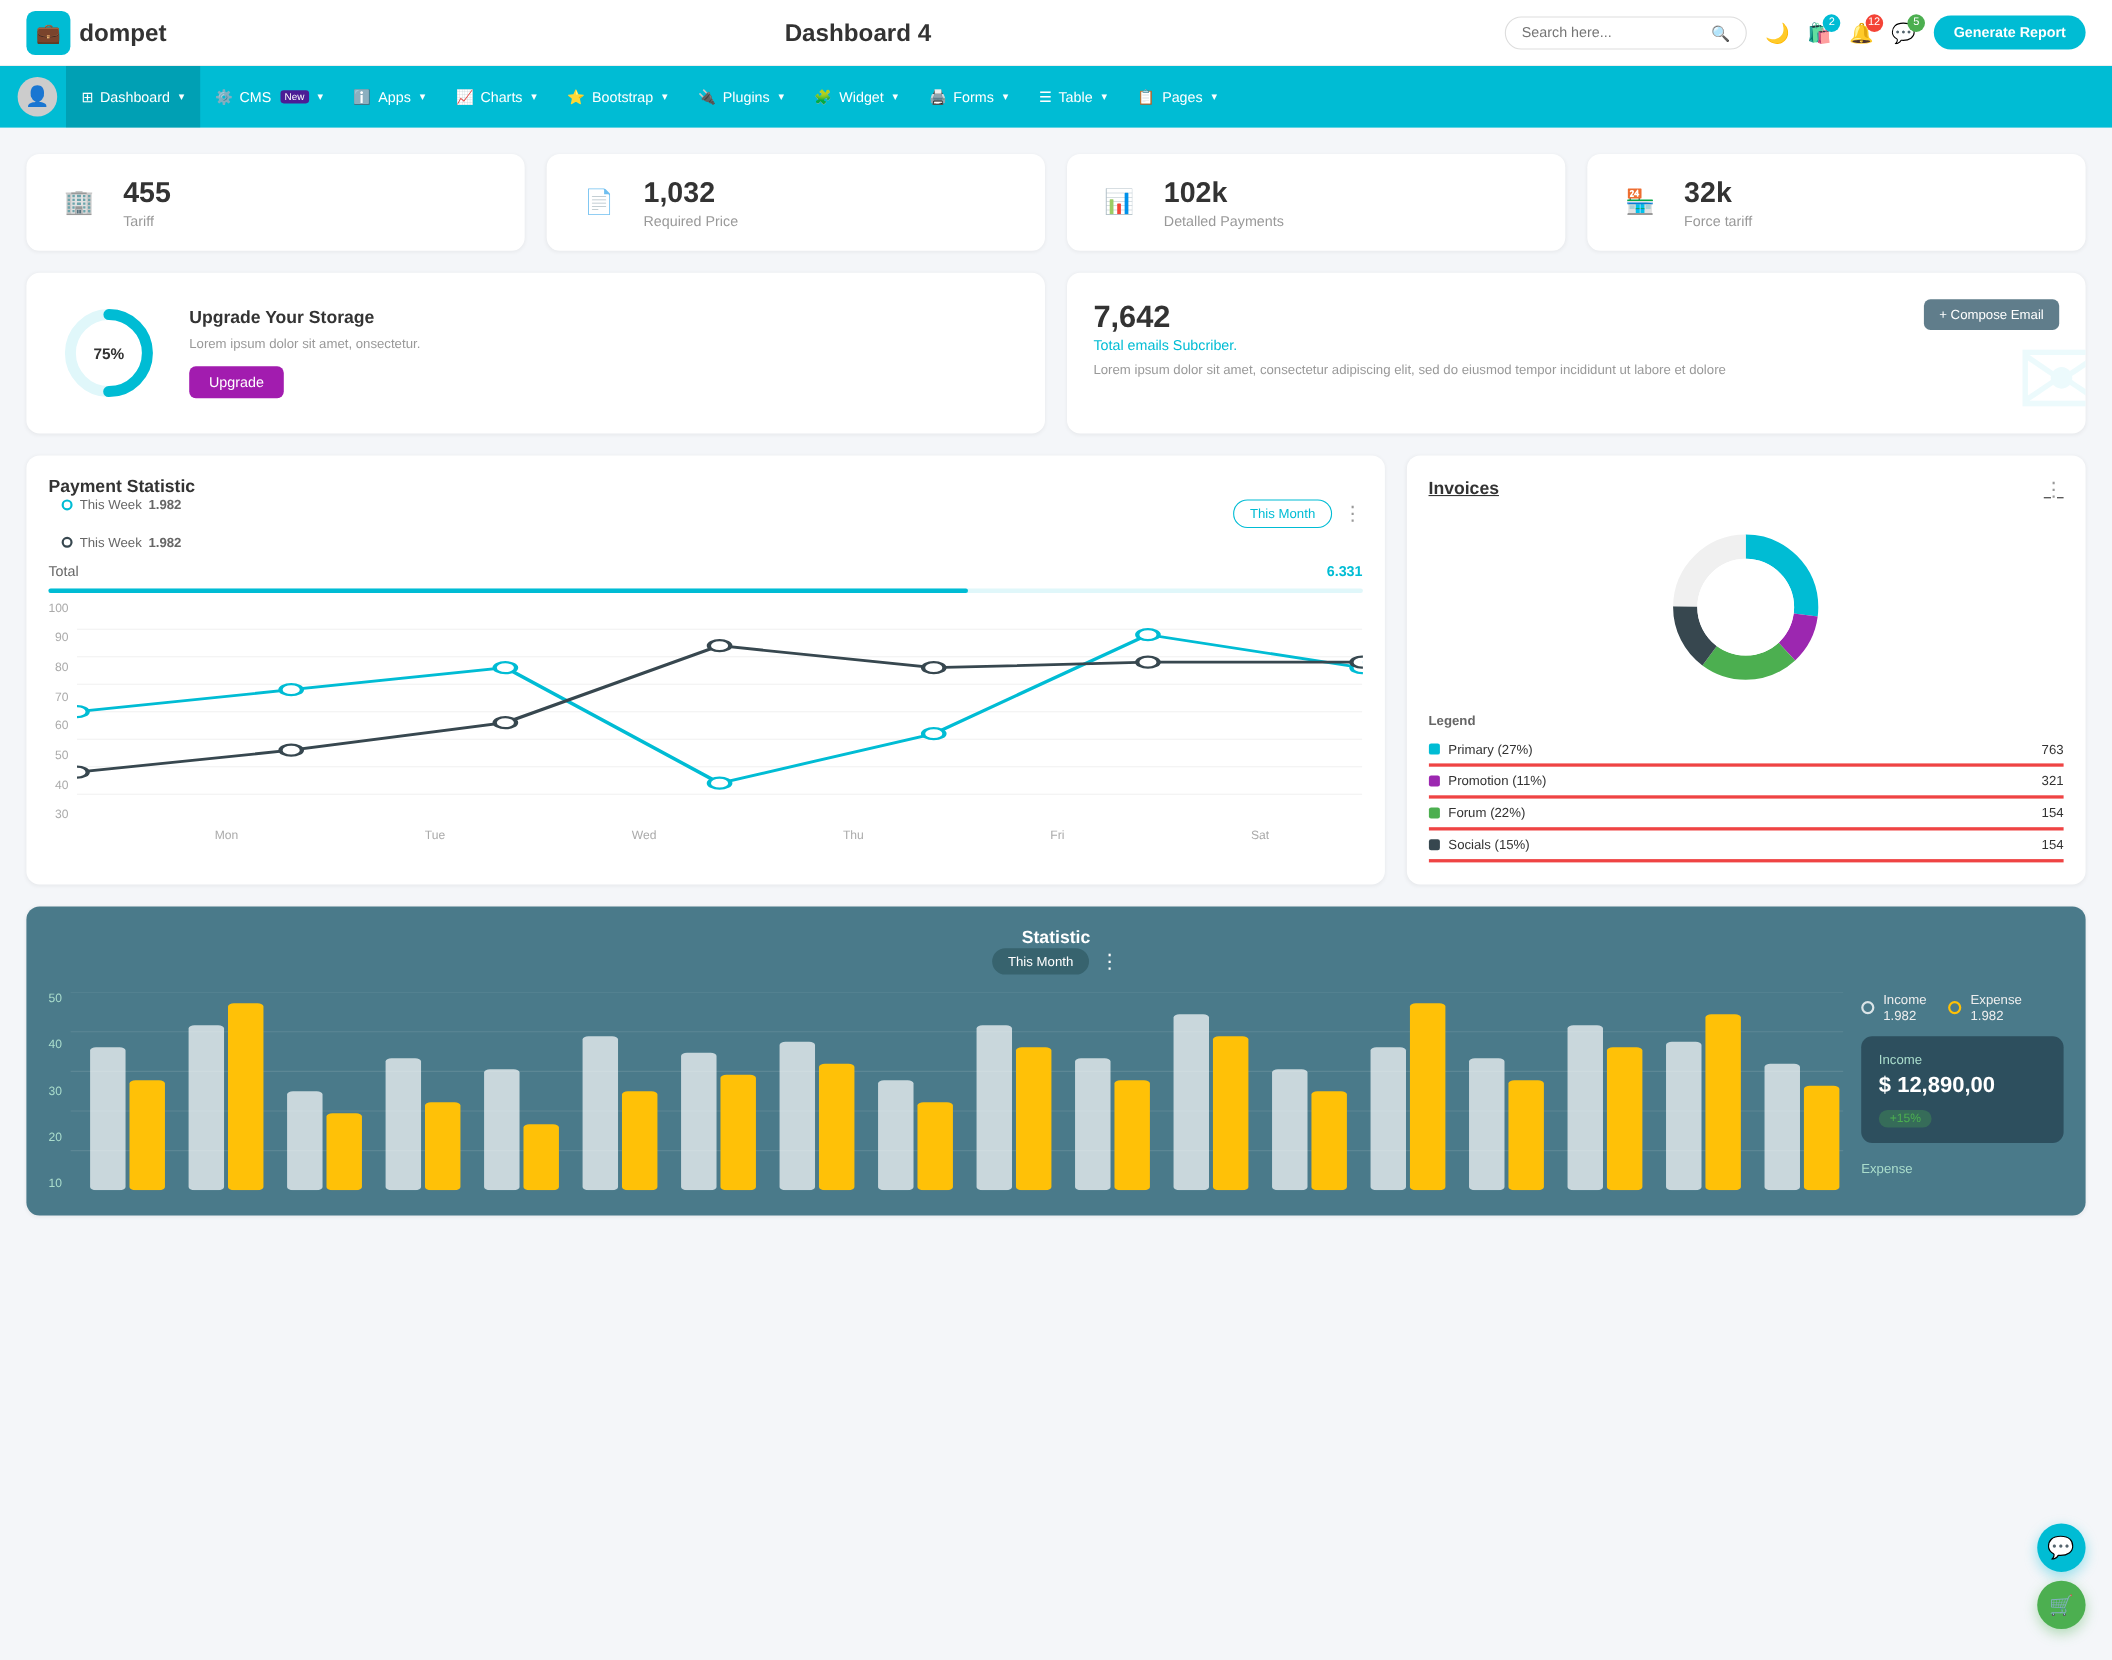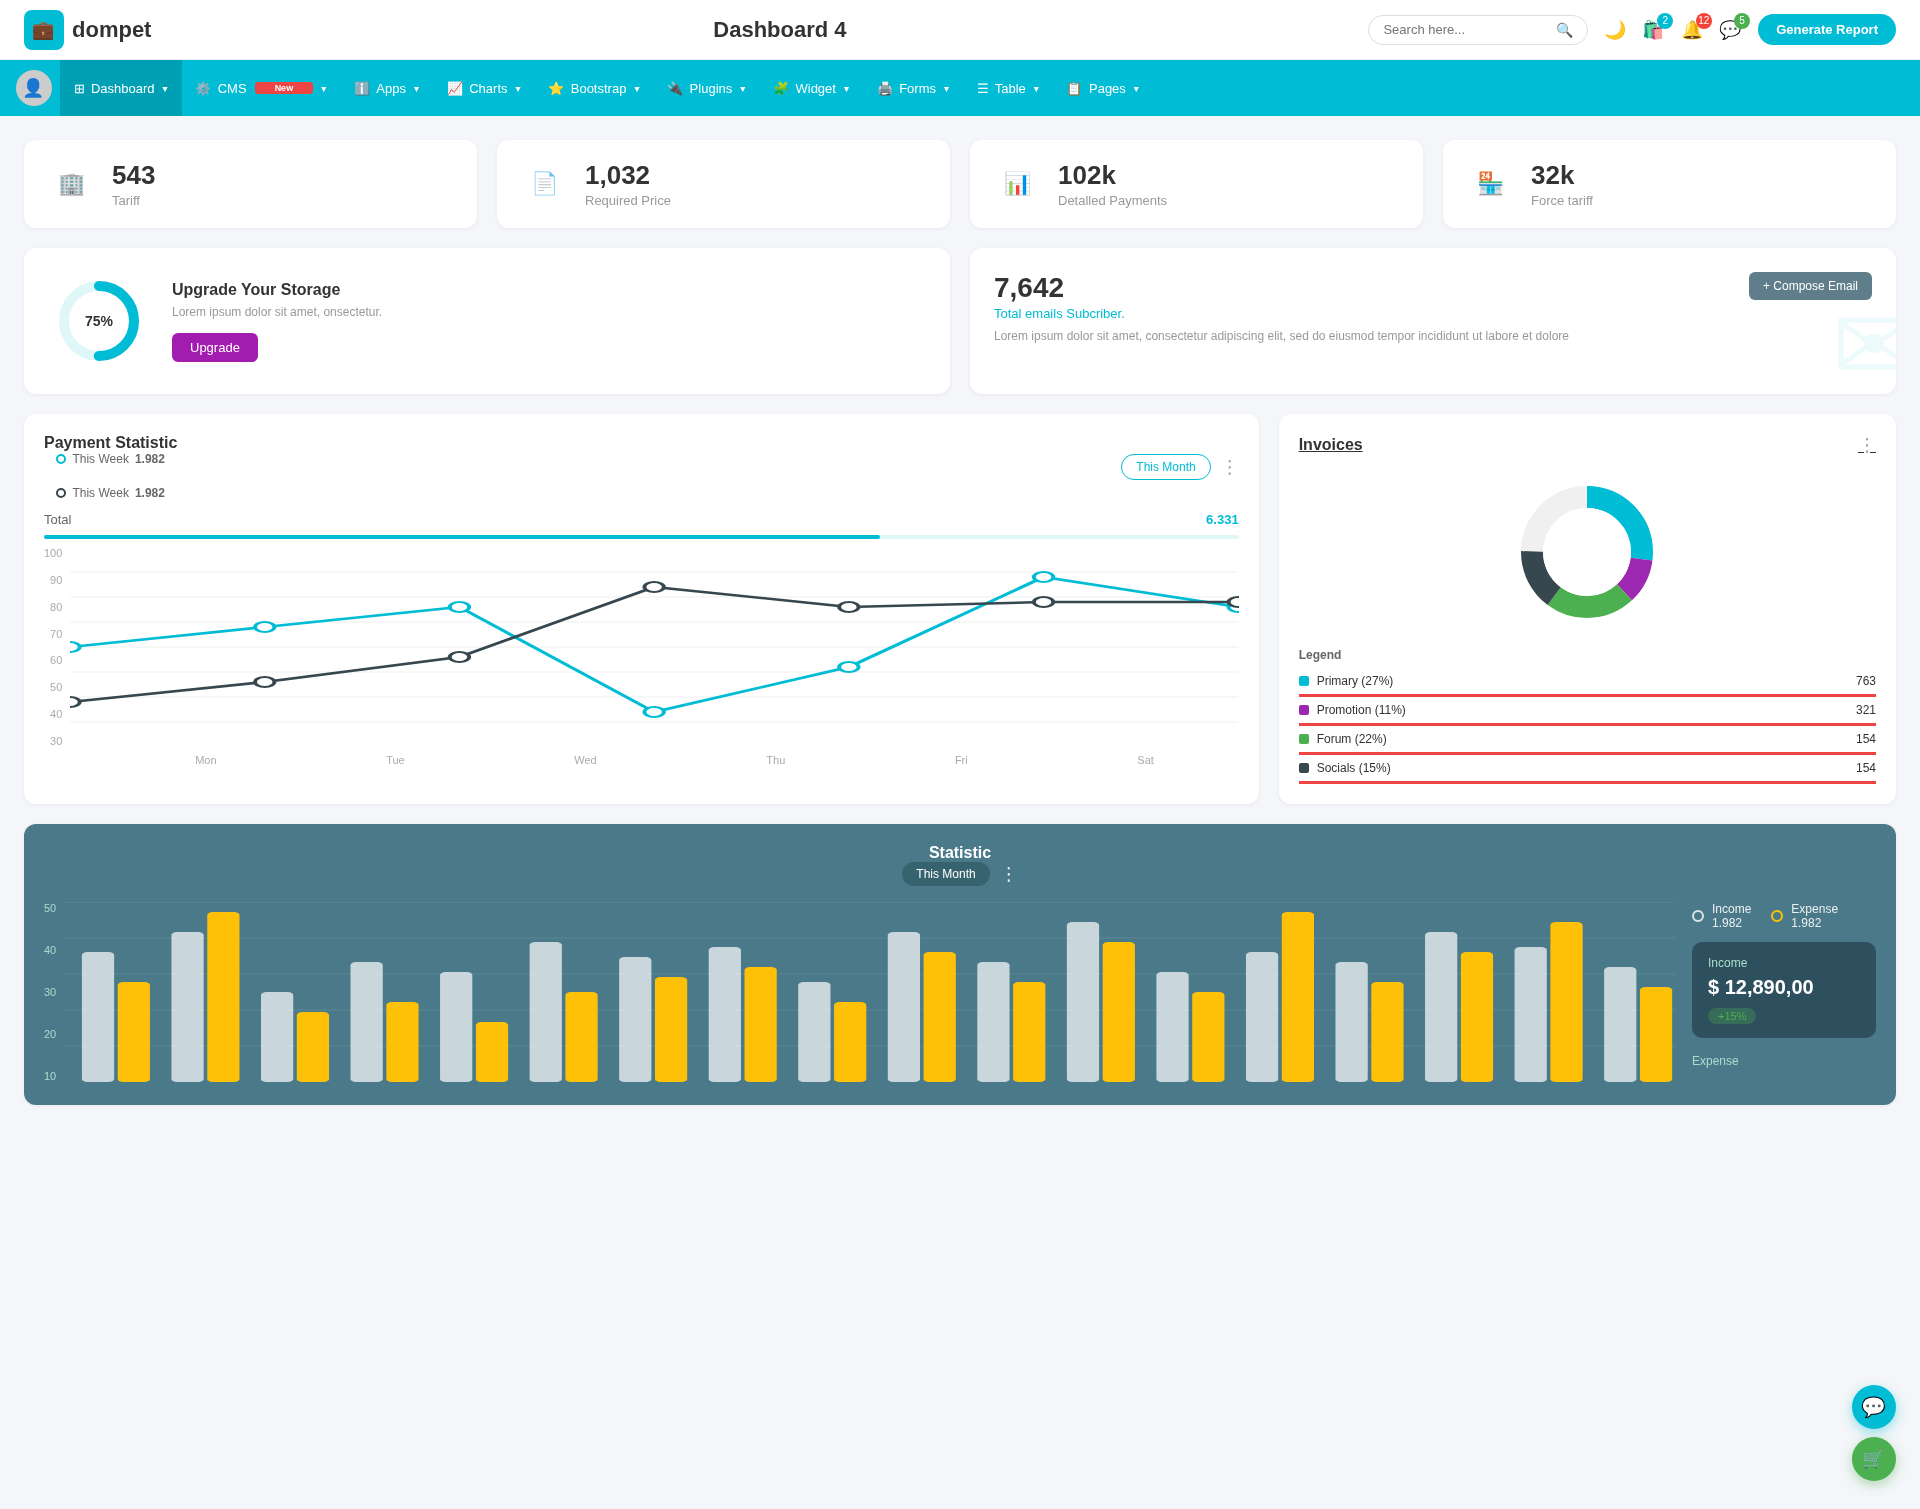--- a/index.html
+++ b/index.html
@@ -22,21 +22,21 @@
     .badge.red { background: #f44336; }
     .badge.green { background: #4caf50; }
     .generate-btn { background: #00bcd4; color: #fff; border: none; border-radius: 20px; padding: 8px 18px; font-size: 13px; font-weight: 600; cursor: pointer; display: flex; align-items: center; gap: 6px; }
 
     
     .navbar {
       background: #00bcd4; display: flex; align-items: center; padding: 0 16px; height: 56px;
     }
     .navbar-item { display: flex; align-items: center; gap: 6px; color: #fff; padding: 0 14px; height: 56px; cursor: pointer; font-size: 13px; font-weight: 500; position: relative; }
     .navbar-item.active { background: rgba(0,0,0,0.15); }
-    .navbar-item .new-badge { background: #ef4444; color: #fff; font-size: 9px; padding: 1px 20px; border-radius: 3px; margin-left: 2px; font-weight: bold; }
+    .navbar-item .new-badge { background: #4c1d95; color: #fff; font-size: 9px; padding: 1px 4px; border-radius: 3px; margin-left: 2px; }
     .navbar-avatar { width: 36px; height: 36px; border-radius: 50%; background: #ccc; margin-right: 8px; overflow: hidden; display: flex; align-items: center; justify-content: center; font-size: 18px; }
     .chevron { font-size: 10px; margin-left: 2px; }
 
     
     .main { padding: 24px; }
 
     
     .stat-cards { display: grid; grid-template-columns: repeat(4, 1fr); gap: 20px; margin-bottom: 20px; }
     .stat-card { background: #fff; border-radius: 12px; padding: 20px 24px; display: flex; align-items: center; gap: 16px; box-shadow: 0 1px 4px rgba(0,0,0,0.06); }
     .stat-icon { width: 48px; height: 48px; display: flex; align-items: center; justify-content: center; border-radius: 10px; font-size: 22px; }
@@ -204,21 +204,21 @@
     <span class="chevron">▾</span>
   </div>
 </div>
 
 <div class="main">
 
   <div class="stat-cards">
     <div class="stat-card">
       <div class="stat-icon teal">🏢</div>
       <div>
-        <div class="stat-value">543</div>
+        <div class="stat-value">455</div>
         <div class="stat-label">Tariff</div>
       </div>
     </div>
     <div class="stat-card">
       <div class="stat-icon red">📄</div>
       <div>
         <div class="stat-value">1,032</div>
         <div class="stat-label">Required Price</div>
       </div>
     </div>

